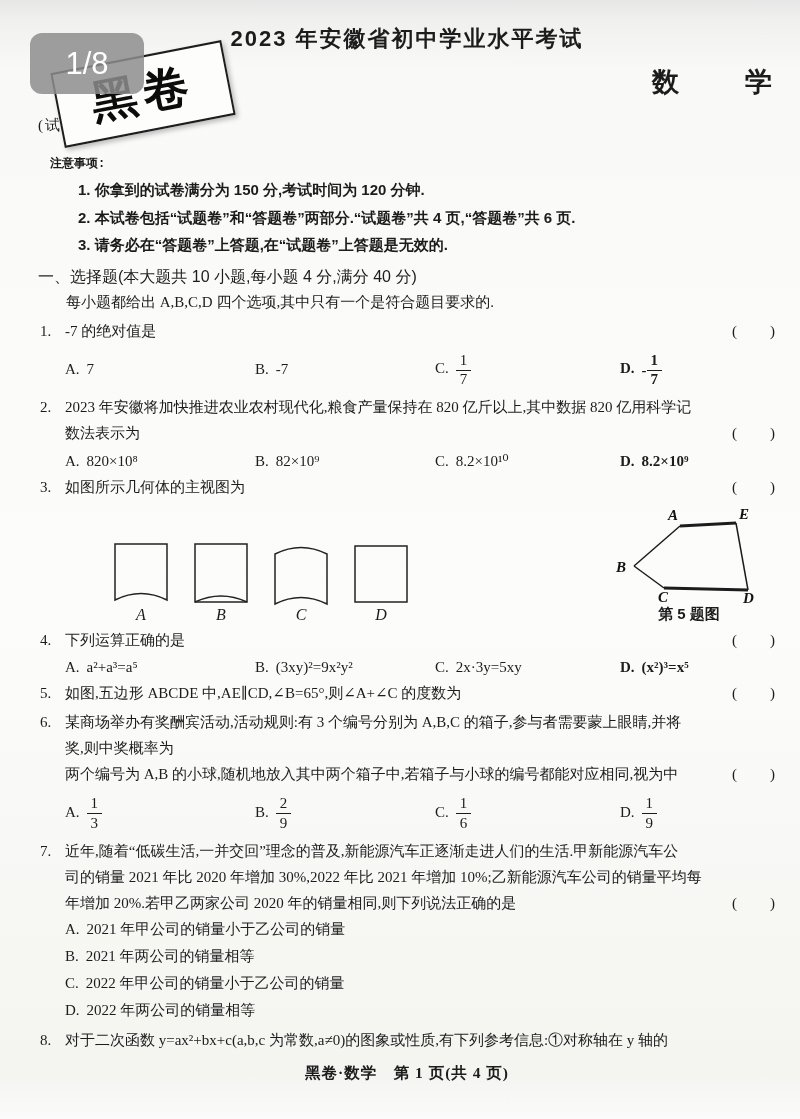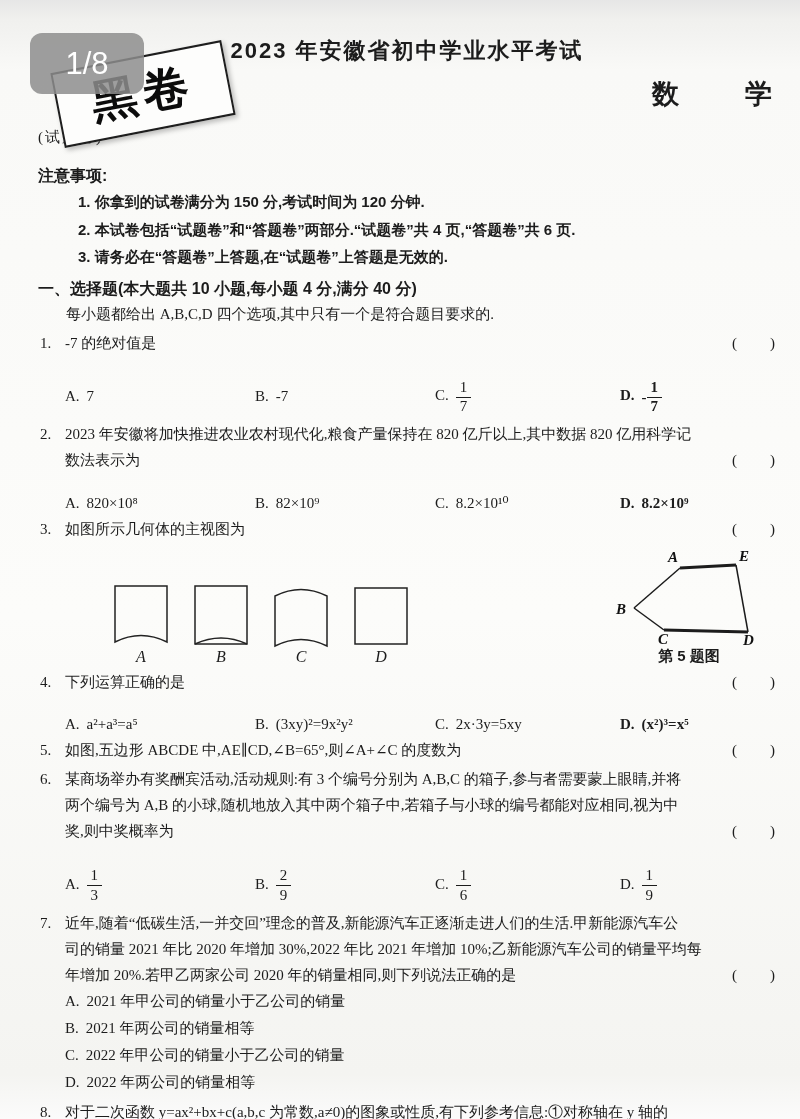--- a/index.html
+++ b/index.html
@@ -18,38 +18,38 @@
     font-family:"Liberation Sans","DejaVu Sans",sans-serif;font-weight:900;font-size:46px;color:#0c0c0c;
     letter-spacing:6px;box-shadow:2px 3px 5px rgba(0,0,0,.25);overflow:hidden;
   }
   .badge{
     position:absolute;left:30px;top:33px;width:114px;height:61px;z-index:3;
     background:rgba(141,141,141,.85);border-radius:12px;
     display:flex;align-items:center;justify-content:center;
     font-family:"Liberation Sans","DejaVu Sans",sans-serif;font-size:31px;color:#fff;
   }
   
-  .title{margin:0;padding-top:36px;text-align:center;font-family:"Liberation Sans","DejaVu Sans",sans-serif;
+  .title{margin:0;padding-top:24px;text-align:center;font-family:"Liberation Sans","DejaVu Sans",sans-serif;
     font-size:22px;font-weight:bold;letter-spacing:2px;}
   .subject{margin:10px 0 16px;text-align:right;font-family:"Liberation Sans","DejaVu Sans",sans-serif;
     font-size:27px;font-weight:bold;letter-spacing:4px;}
   .papertype{margin:9px 0 0;text-align:left;font-size:15px;letter-spacing:2px;}
   
-  .notice-h{margin-top:17px;font-family:Liberation Sans, sans-serif;font-weight:bold;font-size:16px;line-height:24px;}
+  .notice-h{margin-top:17px;font-family:Liberation Mono, monospace;font-weight:bold;font-size:12px;line-height:24px;margin-left:12px;}
   .notice-item{padding-left:40px;line-height:27.5px;font-family:"Liberation Sans","DejaVu Sans",sans-serif;font-weight:bold;font-size:15px;white-space:nowrap;}
   
-  .section-h{margin-top:5px;font-family:"Liberation Sans","DejaVu Sans",sans-serif;font-weight:bold;font-size:16px;line-height:26px;}
+  .section-h{margin-top:5px;font-family:"Liberation Sans","DejaVu Sans",sans-serif;font-weight:normal;font-size:16px;line-height:26px;}
   .section-note{padding-left:28px;line-height:25px;font-size:15px;}
   
   .q{position:relative;padding-left:27px;margin-top:3px;}
   .qnum{position:absolute;left:2px;top:0;line-height:26px;}
   .stem{display:block;position:relative;line-height:26px;}
   .stem-line{display:block;white-space:nowrap;line-height:26px;}
   .bracket{position:absolute;right:0;bottom:0;line-height:26px;letter-spacing:1px;}
-  .opts{display:grid;grid-template-columns:190px 180px 185px 1fr;align-items:center;margin:21px 0 4px;}
+  .opts{display:grid;grid-template-columns:190px 180px 185px 1fr;align-items:center;margin:6px 0 4px;}
   .opt{white-space:nowrap;}
   .optlabel{margin-right:7px;}
   .opt-line{display:block;line-height:27px;white-space:nowrap;}
   .ans{font-weight:bold;}
   .frac{display:inline-block;text-align:center;vertical-align:middle;line-height:1.05;margin:3px 0 2px;}
   .fnum{display:block;padding:0 4px 1.5px;border-bottom:1.5px solid #1c1c1c;}
   .fden{display:block;padding-top:1.5px;}
   .minus{vertical-align:middle;}
   
   .figrow{display:flex;align-items:flex-end;margin:6px 0 2px;}
@@ -194,22 +194,22 @@
       <span class="stem">
         <span class="stem-line">如图,五边形 ABCDE 中,AE∥CD,∠B=65°,则∠A+∠C 的度数为</span>
         <span class="bracket">(　　)</span>
       </span>
     </div>
 
     <div class="q">
       <span class="qnum">6.</span>
       <span class="stem">
         <span class="stem-line">某商场举办有奖酬宾活动,活动规则:有 3 个编号分别为 A,B,C 的箱子,参与者需要蒙上眼睛,并将</span>
+        <span class="stem-line">奖,则中奖概率为</span>
         <span class="stem-line">两个编号为 A,B 的小球,随机地放入其中两个箱子中,若箱子与小球的编号都能对应相同,视为中</span>
-        <span class="stem-line">奖,则中奖概率为</span>
         <span class="bracket">(　　)</span>
       </span>
       <div class="opts">
         <span class="opt"><span class="optlabel">A.</span><span class="frac"><span class="fnum">1</span><span class="fden">3</span></span></span>
         <span class="opt"><span class="optlabel">B.</span><span class="frac"><span class="fnum">2</span><span class="fden">9</span></span></span>
         <span class="opt"><span class="optlabel">C.</span><span class="frac"><span class="fnum">1</span><span class="fden">6</span></span></span>
         <span class="opt"><span class="optlabel">D.</span><span class="frac"><span class="fnum">1</span><span class="fden">9</span></span></span>
       </div>
     </div>
 

